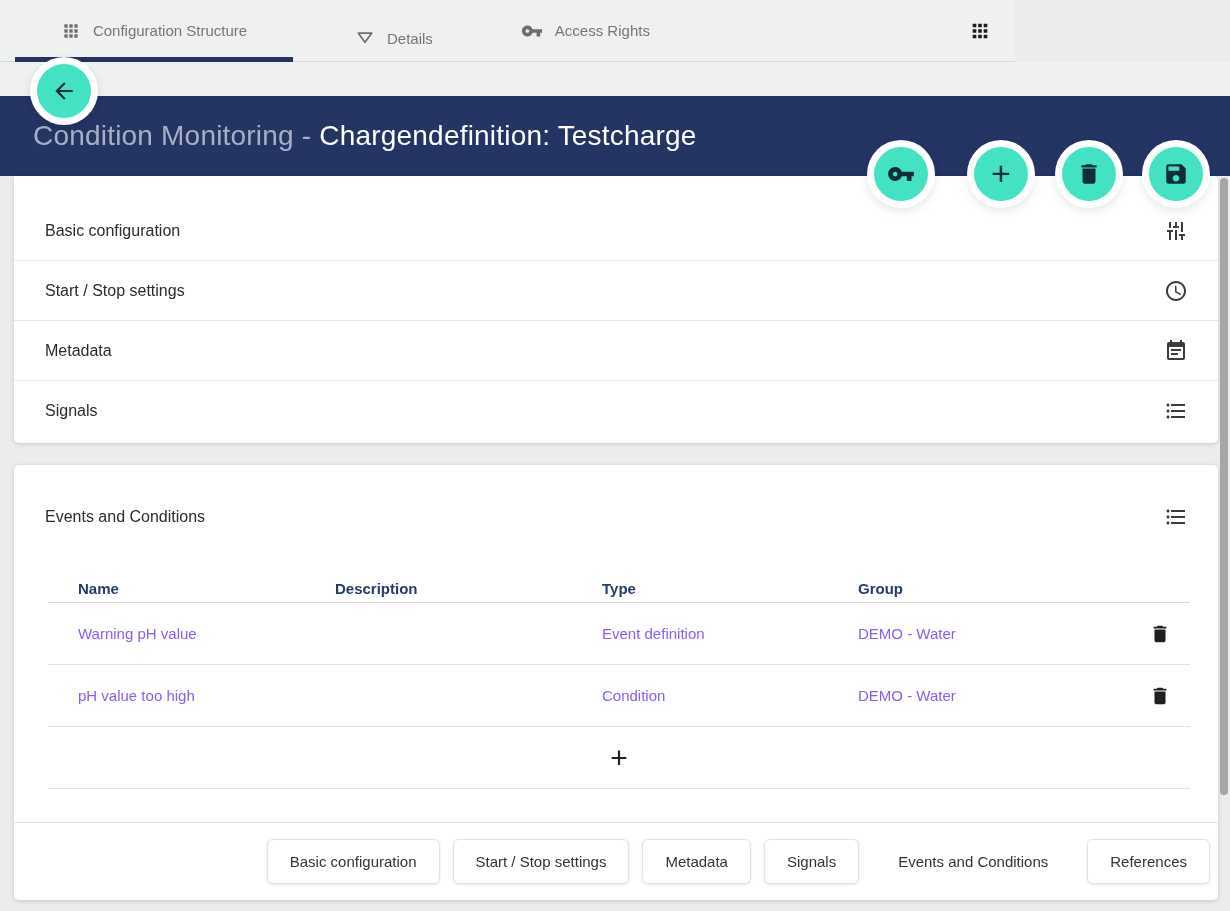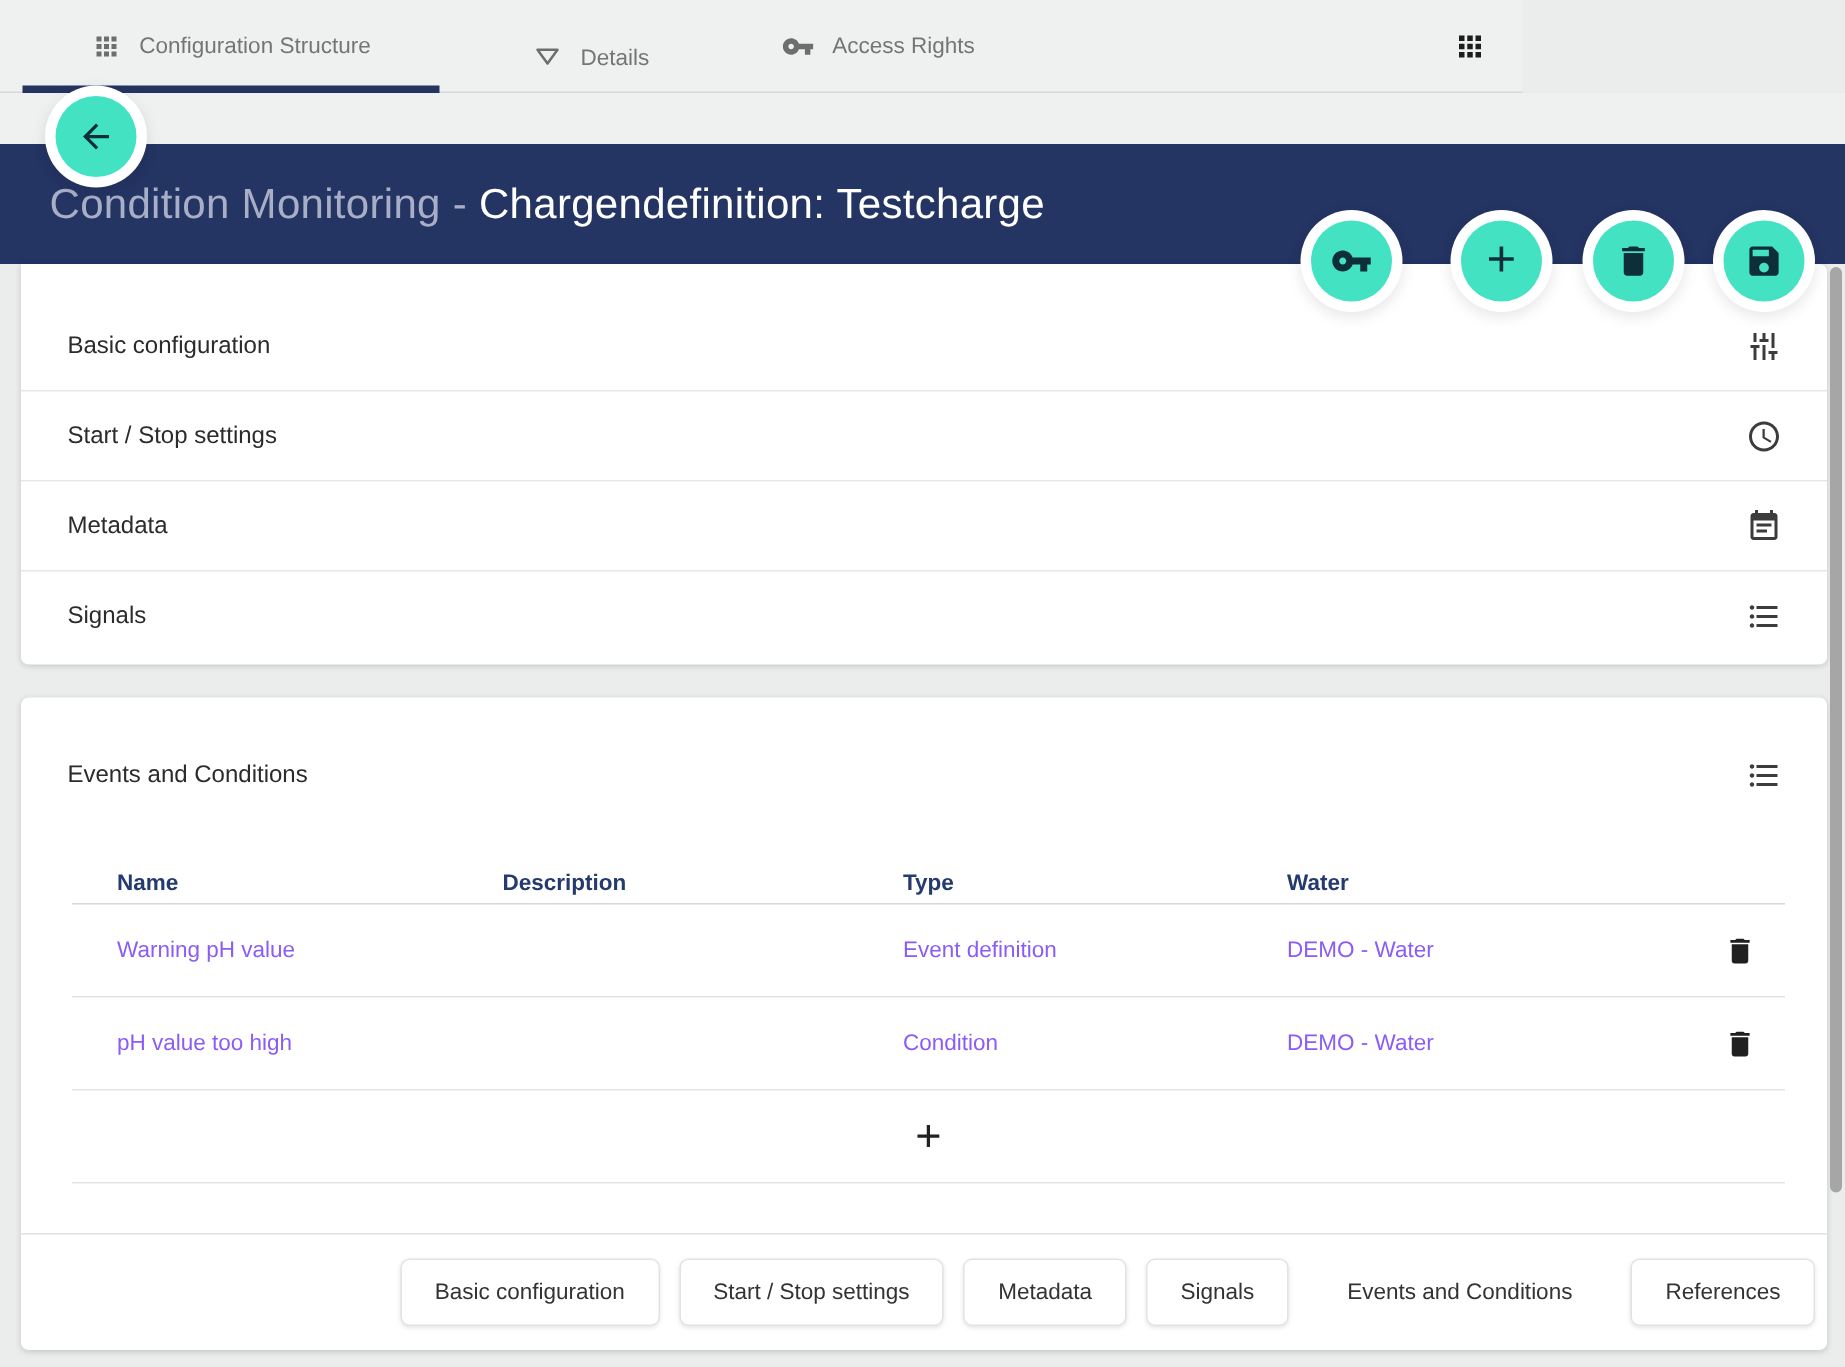--- a/index.html
+++ b/index.html
@@ -210,21 +210,21 @@
             <path d="M4 10.5c-.83 0-1.5.67-1.5 1.5s.67 1.5 1.5 1.5 1.5-.67 1.5-1.5-.67-1.5-1.5-1.5zm0-6c-.83 0-1.5.67-1.5 1.5S3.17 7.5 4 7.5 5.5 6.83 5.5 6 4.83 4.5 4 4.5zm0 12c-.83 0-1.5.68-1.5 1.5s.68 1.5 1.5 1.5 1.5-.68 1.5-1.5-.67-1.5-1.5-1.5zM7 19h14v-2H7v2zm0-6h14v-2H7v2zm0-8v2h14V5H7z"></path>
           </svg>
       </span>
     </div>
 
     <div class="etable">
       <div class="etable-grid ehead">
         <span>Name</span>
         <span>Description</span>
         <span>Type</span>
-        <span>Water</span>
+        <span>Group</span>
         <span></span>
       </div>
 
       <div class="etable-grid erow">
         <span>Warning pH value</span>
         <span></span>
         <span>Event definition</span>
         <span>DEMO - Water</span>
         <button class="trash">
           <span>

